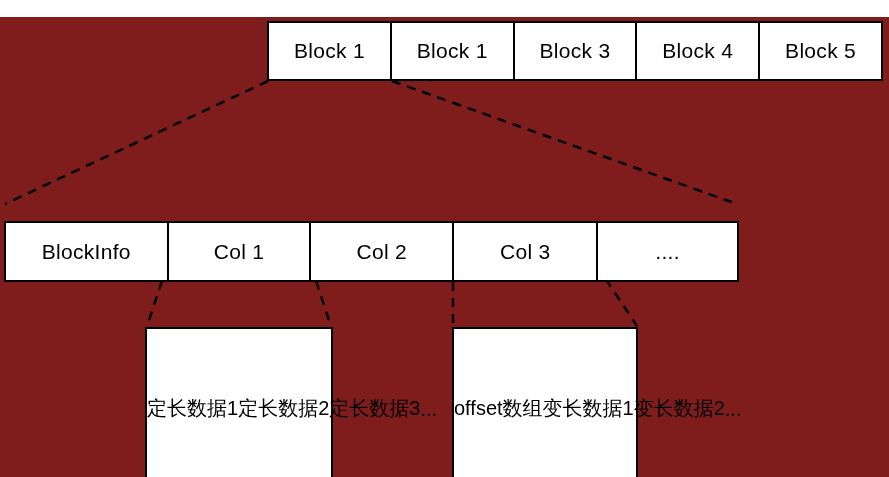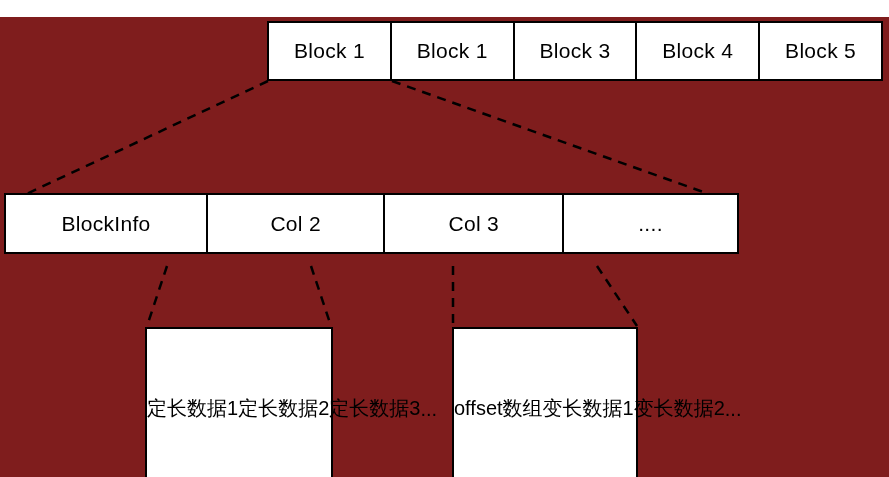--- a/index.html
+++ b/index.html
@@ -29,21 +29,21 @@
     align-items: center;
     justify-content: center;
     font-size: 21px;
     letter-spacing: 0.3px;
     border-right: 2px solid #000;
     box-sizing: border-box;
     white-space: nowrap;
   }
   .hrow .cell:last-child { border-right: none; text-align: right; }
   .blocks-row  { left: 267px; top: 4px;   width: 616px; height: 60px; }
-  .detail-row  { left: 4px;   top: 176px; width: 735px; height: 61px; }
+  .detail-row  { left: 4px;   top: 204px; width: 735px; height: 61px; }
   .vtable {
     position: absolute;
     display: flex;
     flex-direction: row;
     border: 2.5px solid #000;
     background: #ffffff;
     box-sizing: border-box;
   }
   .vtable .vrow {
     flex: 1;
@@ -88,20 +88,21 @@
   <div class="hrow blocks-row">
     <div class="cell" style="flex:1">Block 1</div>
     <div class="cell" style="flex:1">Block 1</div>
     <div class="cell" style="flex:1">Block 3</div>
     <div class="cell" style="flex:1">Block 4</div>
     <div class="cell" style="flex:1">Block 5</div>
   </div>
 
   <div class="hrow detail-row">
     <div class="cell" style="flex:163">BlockInfo</div>
+    <div class="cell" style="flex:143">Col 1</div>
     <div class="cell" style="flex:143">Col 2</div>
     <div class="cell" style="flex:144">Col 3</div>
     <div class="cell" style="flex:141">....</div>
   </div>
 
   <div class="vtable fixed-table">
     <div class="vrow">定长数据1</div>
     <div class="vrow">定长数据2</div>
     <div class="vrow">定长数据3</div>
     <div class="vrow">...</div>

